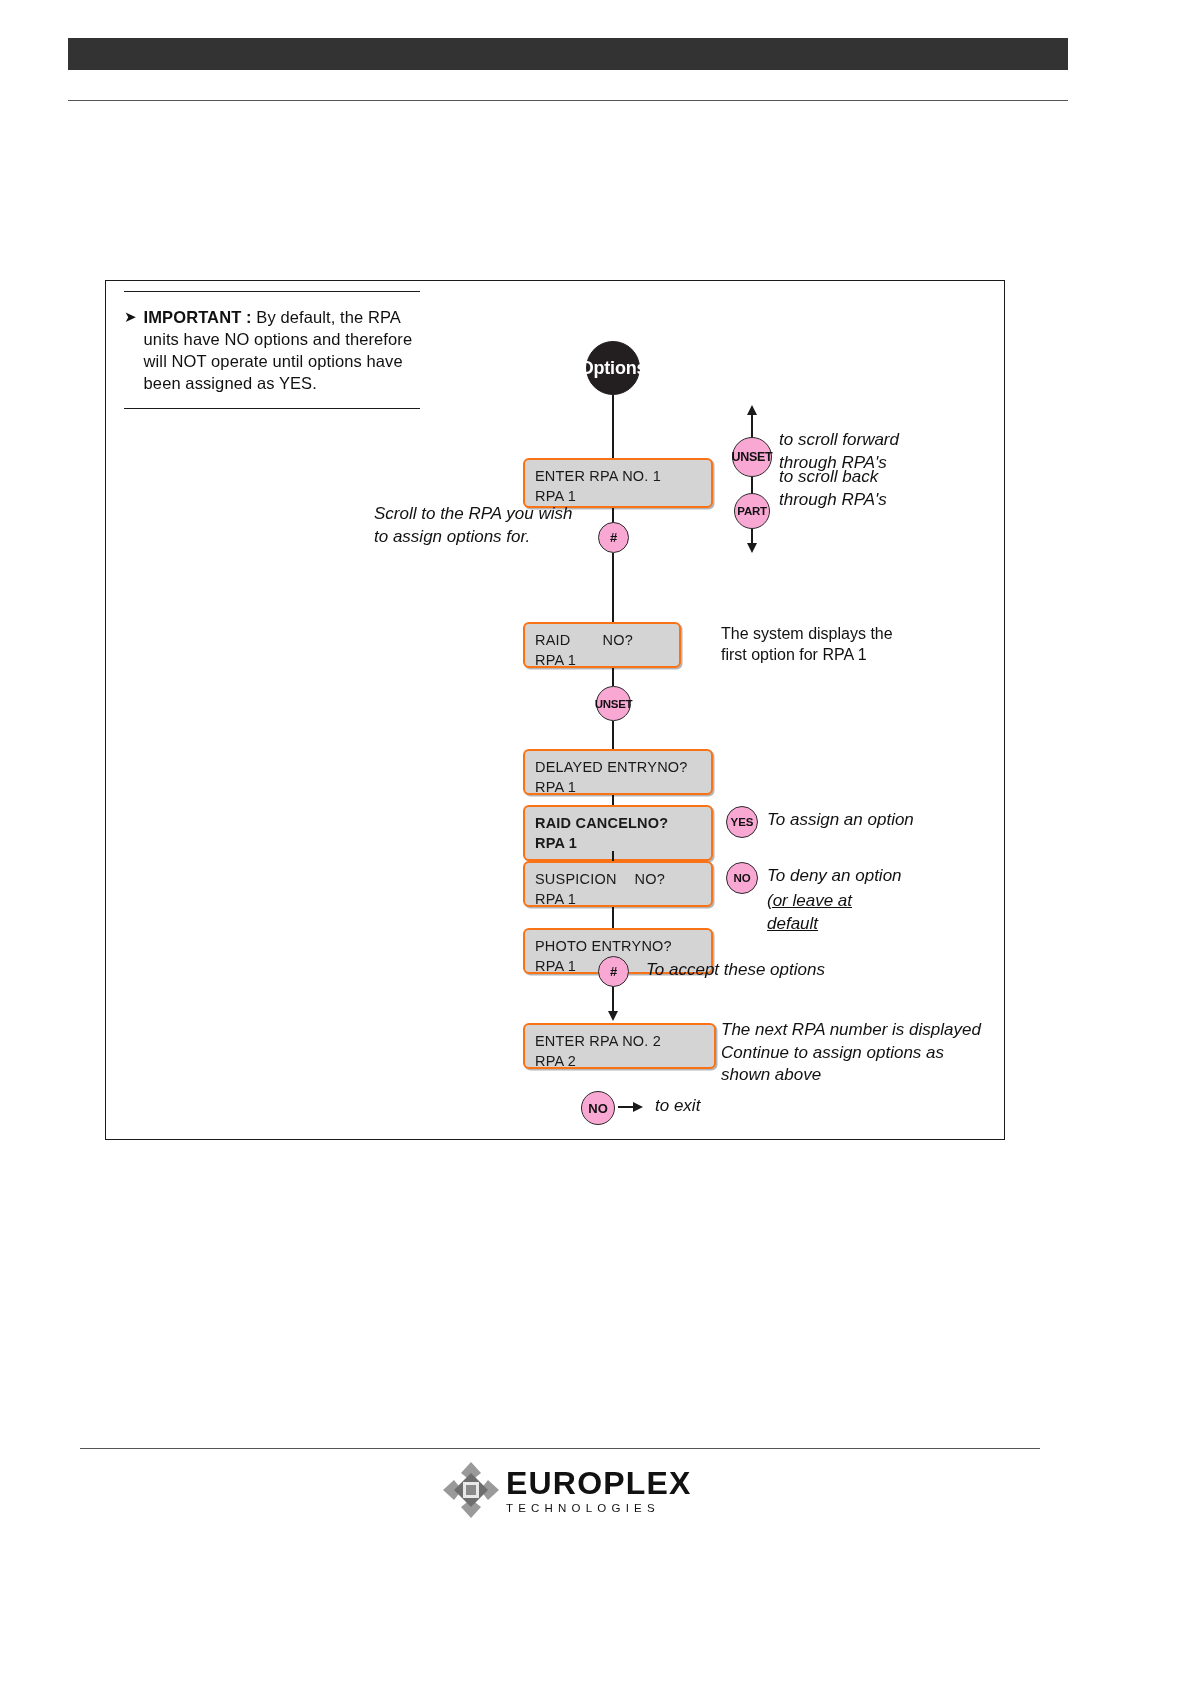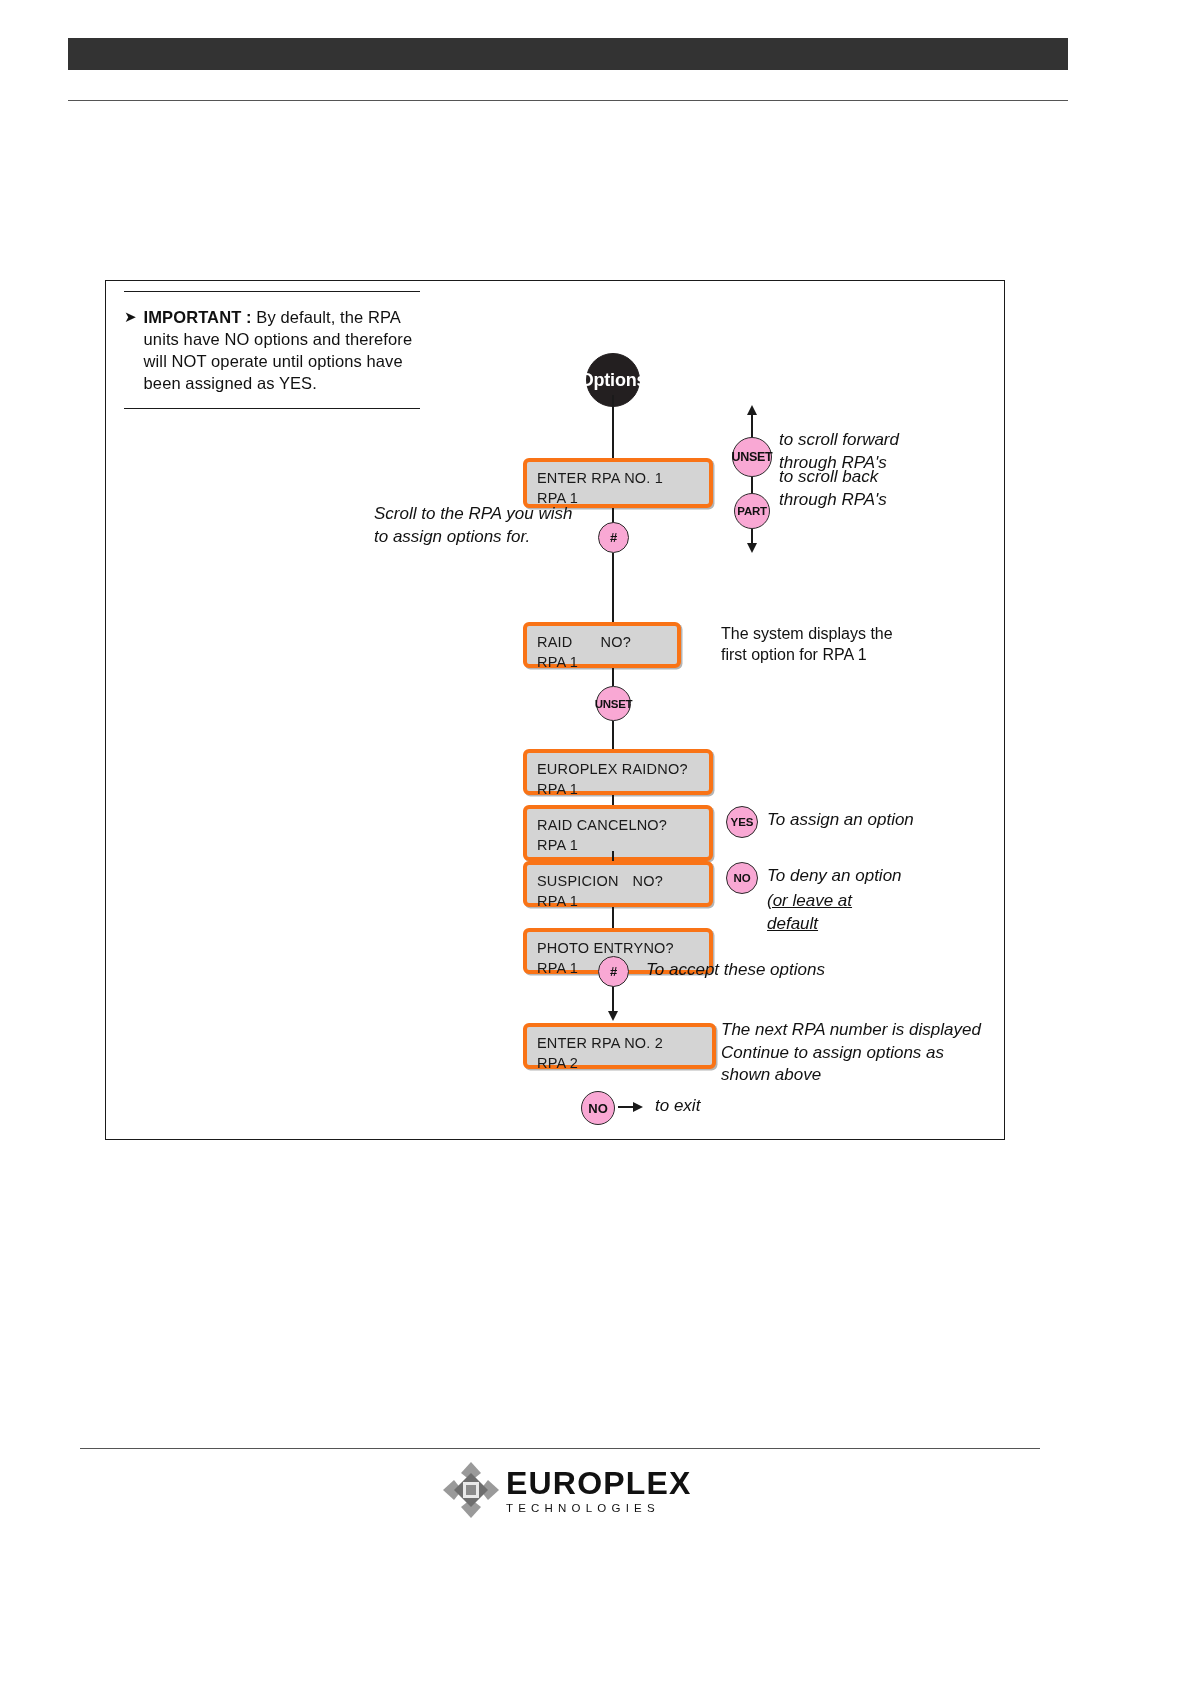--- a/index.html
+++ b/index.html
@@ -91,21 +91,21 @@
     position: absolute;
     width: 2.4px;
     background: #1a1a1a;
     left: 506px;
   }
 
   
   .lcd {
     position: absolute;
     background: #d4d4d4;
-    border: 4px solid #f97316;
+    border: 2px solid #f97316;
     border-radius: 6px;
     box-sizing: border-box;
     box-shadow: 1.5px 1.5px 0 rgba(120,120,120,0.55);
   }
   .lcd .row {
     position: absolute;
     left: 10px;
     right: 10px;
     font-size: 14.5px;
     letter-spacing: 0.2px;
@@ -224,21 +224,21 @@
     <div class="note-rule"></div>
     <div class="note-body">
       <div class="note-arrow">➤</div>
       <div class="note-text"><b>IMPORTANT :</b> <span>By default, the RPA units have NO options and therefore will NOT operate until options have been assigned as YES.</span></div>
     </div>
     <div class="note-rule bottom"></div>
   </div>
 
   <div class="flow">
 
-    <div class="key filled" style="left:480px; top:72px; width:54px; height:54px; font-size:18px; letter-spacing:-0.2px;">
+    <div class="key filled" style="left:480px; top:60px; width:54px; height:54px; font-size:18px; letter-spacing:-0.2px;">
       <span>Options</span>
     </div>
 
     <div class="spine" style="top:114px; height:63px;"></div>
 
     <div class="lcd" style="left:417px; top:177px; width:190px; height:50px;">
       <div class="row r1">
         <span class="label">ENTER RPA NO. 1</span>
         <span class="value"></span>
       </div>
@@ -291,31 +291,31 @@
     <div class="spine" style="top:387px; height:18px;"></div>
 
     <div class="key" style="left:490px; top:405px; width:35px; height:35px; font-size:11.5px; letter-spacing:-0.3px;">
       <span>UNSET</span>
     </div>
 
     <div class="spine" style="top:440px; height:28px;"></div>
 
     <div class="lcd" style="left:417px; top:468px; width:190px; height:46px;">
       <div class="row r1">
-        <span class="label">EUROPLEX RAID</span>
+        <span class="label">DELAYED ENTRY</span>
         <span class="value">NO?</span>
       </div>
       <div class="row r2">
         <span class="label">RPA 1</span>
       </div>
     </div>
 
     <div class="spine" style="top:514px; height:10px;"></div>
 
-    <div class="lcd" style="left:417px; top:524px; width:190px; height:56px;">
+    <div class="lcd" style="left:417px; top:524px; width:190px; height:56px;font-weight:bold;">
       <div class="row r1">
         <span class="label">RAID CANCEL</span>
         <span class="value">NO?</span>
       </div>
       <div class="row r2">
         <span class="label">RPA 1</span>
       </div>
     </div>
 
     <div class="key" style="left:620px; top:525px; width:32px; height:32px; font-size:11.5px;">

